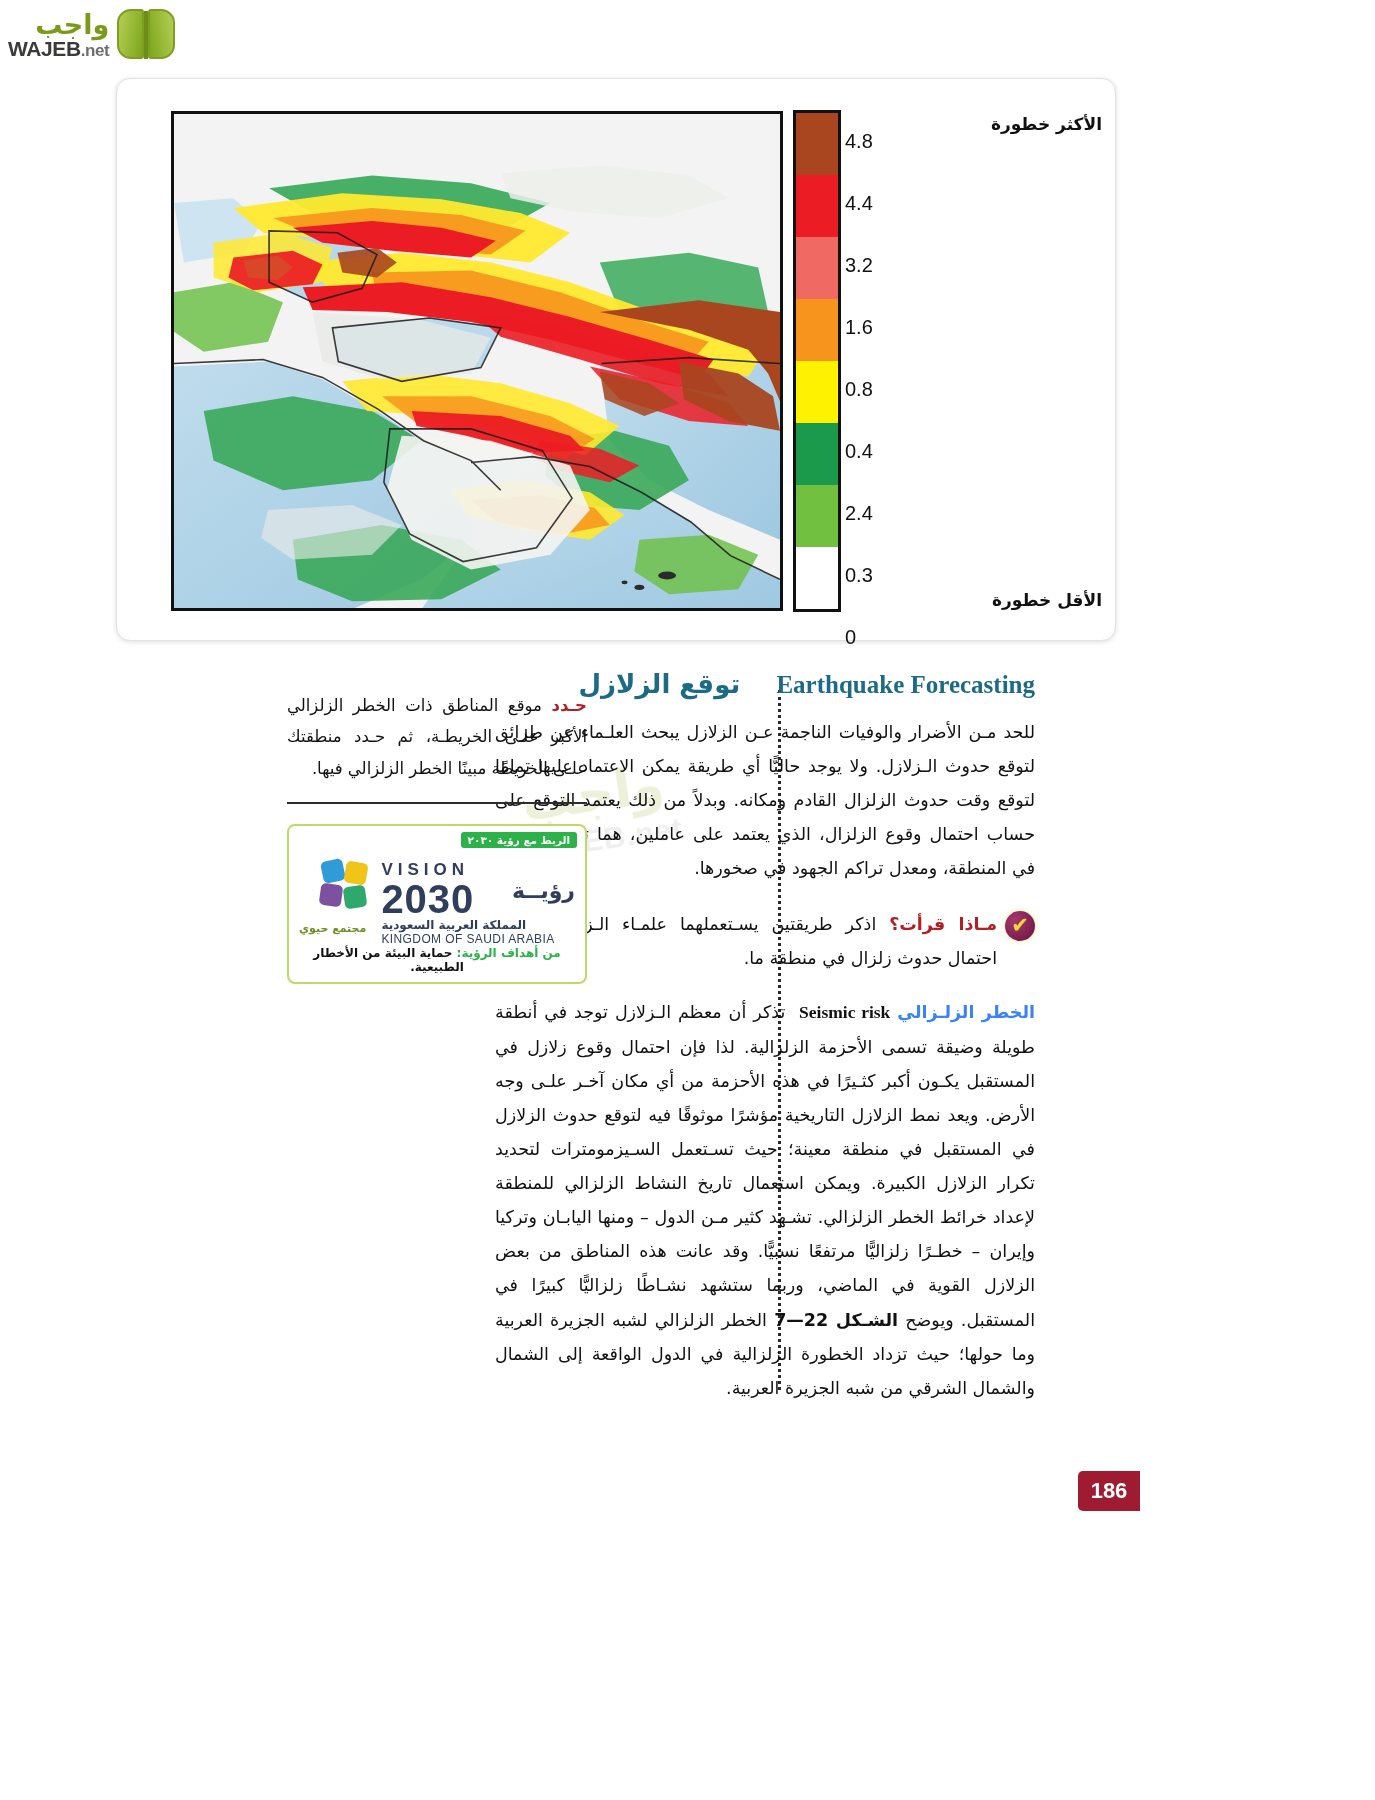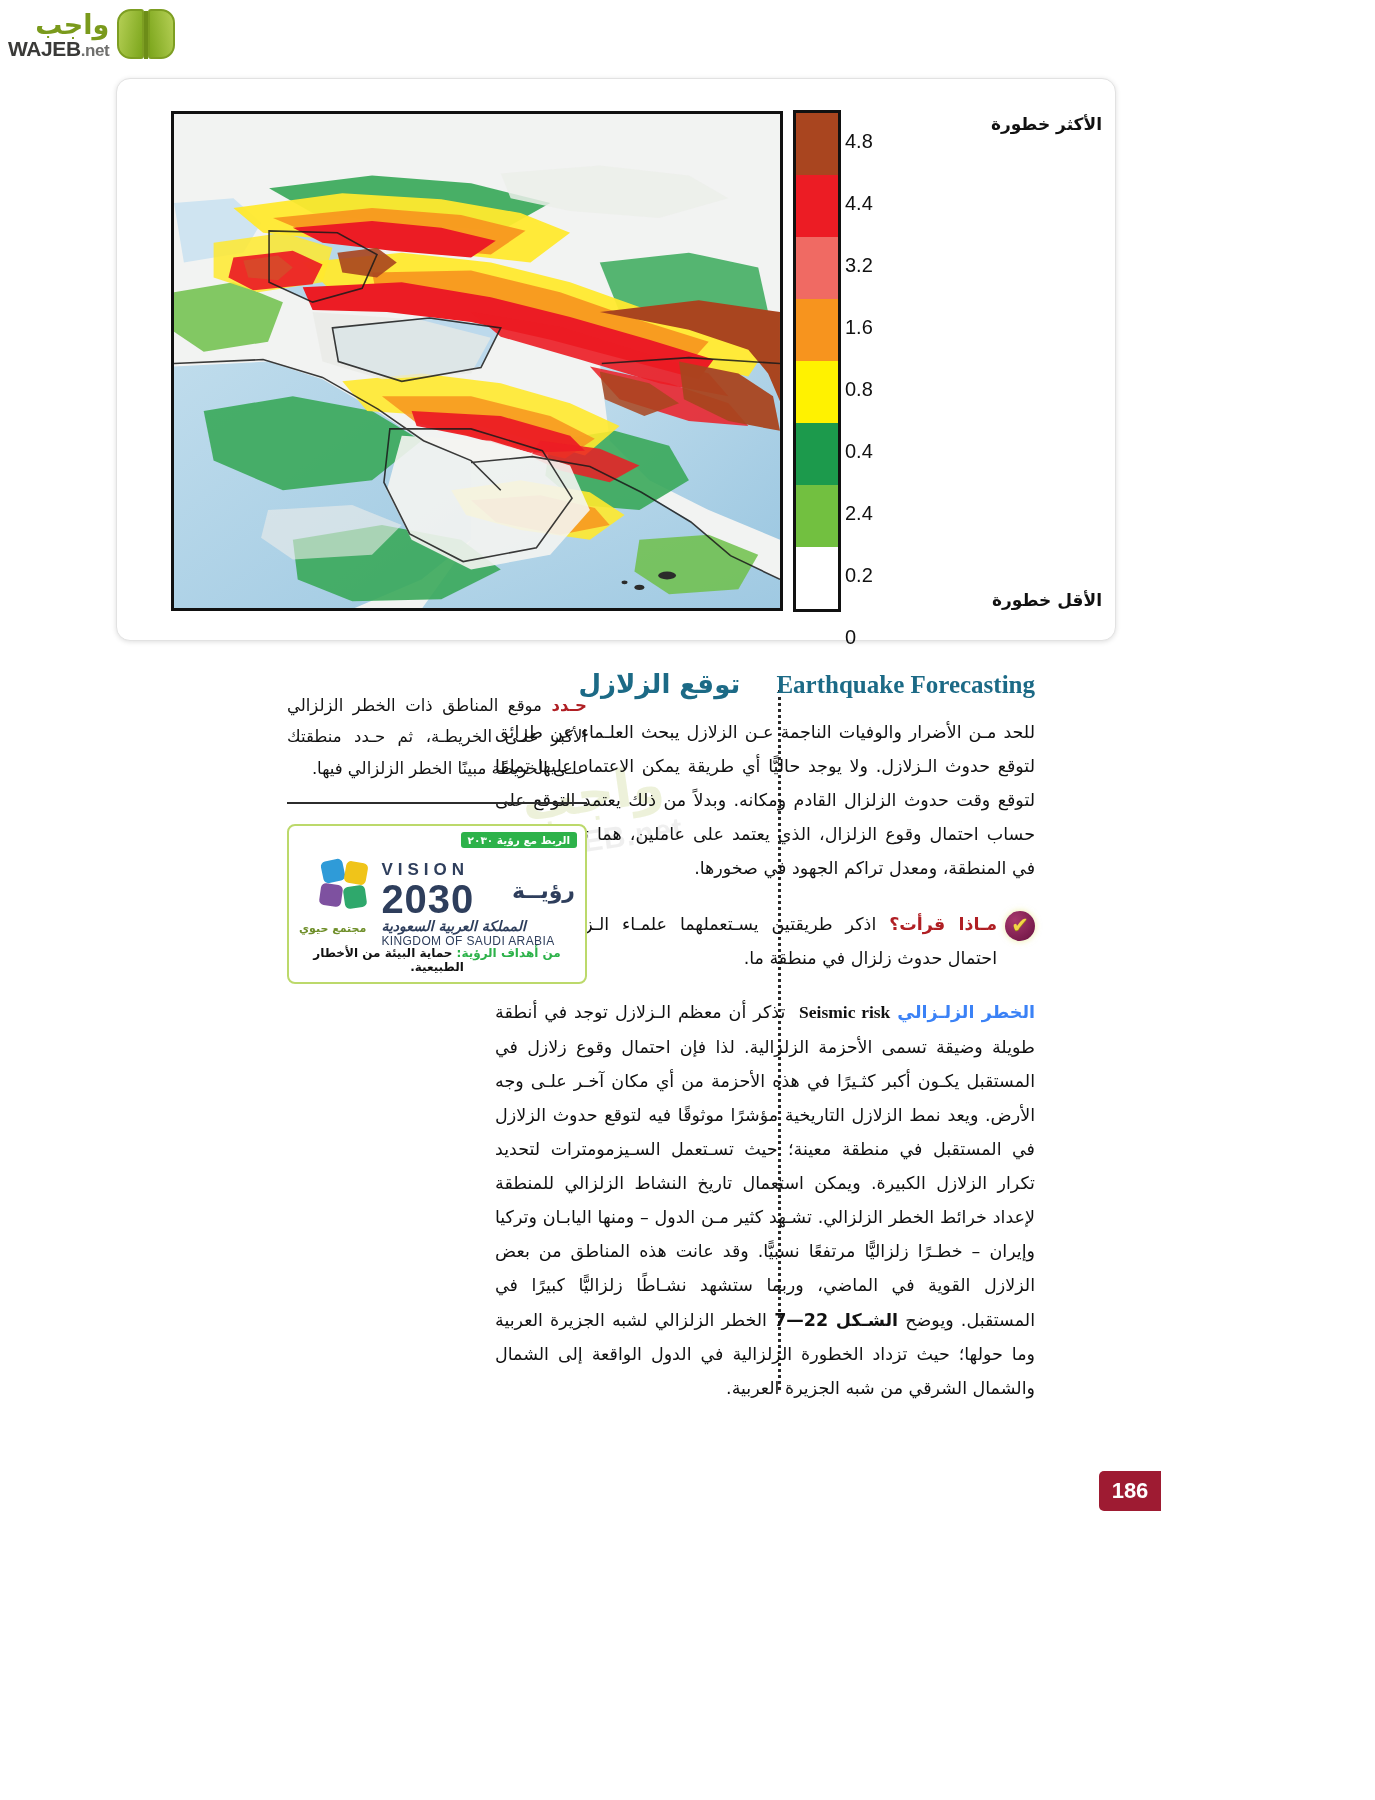--- a/index.html
+++ b/index.html
@@ -187,23 +187,22 @@
   #vision-txt { display: flex; flex-direction: column; align-items: flex-start; }
   #vision-word {
     font-family: "Liberation Sans", sans-serif; font-size: 17px;
     letter-spacing: 5px; color: #2e3e5c; font-weight: 600;
   }
   #vision-num {
     font-family: "Liberation Sans", sans-serif; font-size: 40px; font-weight: bold;
     color: #2e3e5c; letter-spacing: 1px; line-height: .95;
   }
   #vision-kingdom-ar {
-    font-family: "DejaVu Sans", sans-serif; font-size: 14px; color: #2e3e5c; font-weight: bold;
-    direction: rtl;
-    font-style: italic;
+    font-family: "DejaVu Sans", sans-serif; font-size: 12px; color: #2e3e5c; font-weight: bold;
+    direction: rtl;
   }
   #vision-kingdom-en {
     font-family: "Liberation Sans", sans-serif; font-size: 12px; color: #2e3e5c;
     letter-spacing: .4px;
   }
   #vision-ar-right {
     position: absolute; right: 10px; top: 52px;
     font-family: "DejaVu Sans", sans-serif; font-size: 22px; font-weight: bold; color: #2e3e5c;
   }
   #vision-ar-left {
@@ -217,21 +216,21 @@
   }
   #vision-footer .grn { color: #2db24a; }
 
   
   #page-number {
     position: absolute; left: 1078px; top: 1471px;
     width: 62px; height: 40px;
     background: #9e1b32; color: #fff;
     border-radius: 5px 0 0 5px;
     display: flex; align-items: center; justify-content: center;
-    font-family: "Liberation Sans", sans-serif; font-size: 22px; font-weight: bold; margin-left: 21px;
+    font-family: "Liberation Sans", sans-serif; font-size: 22px; font-weight: bold;
   }
 
   
   #watermark {
     position: absolute; left: 430px; top: 740px;
     width: 330px; height: 140px;
     opacity: .32; pointer-events: none;
     display: flex; flex-direction: column; align-items: center; justify-content: center;
     transform: rotate(-8deg);
   }
@@ -347,21 +346,21 @@
       <div class="band" style="background: rgb(255, 255, 255); height: 62px;"></div>
     </div>
   <div id="legend-labels">
       <div class="legend-tick" style="top: 31px;">4.8</div>
       <div class="legend-tick" style="top: 93px;">4.4</div>
       <div class="legend-tick" style="top: 155px;">3.2</div>
       <div class="legend-tick" style="top: 217px;">1.6</div>
       <div class="legend-tick" style="top: 279px;">0.8</div>
       <div class="legend-tick" style="top: 341px;">0.4</div>
       <div class="legend-tick" style="top: 403px;">2.4</div>
-      <div class="legend-tick" style="top: 465px;">0.2</div>
+      <div class="legend-tick" style="top: 465px;">0.3</div>
       <div class="legend-tick" style="top: 527px;">0</div>
     </div>
   <div id="legend-words">
     <div class="legend-word" style="top:14px">الأكثر خطورة</div>
     <div class="legend-word" style="top:490px">الأقل خطورة</div>
   </div>
 </div>
 
 <div id="watermark">
   <div class="wm-ar">واجب</div>

